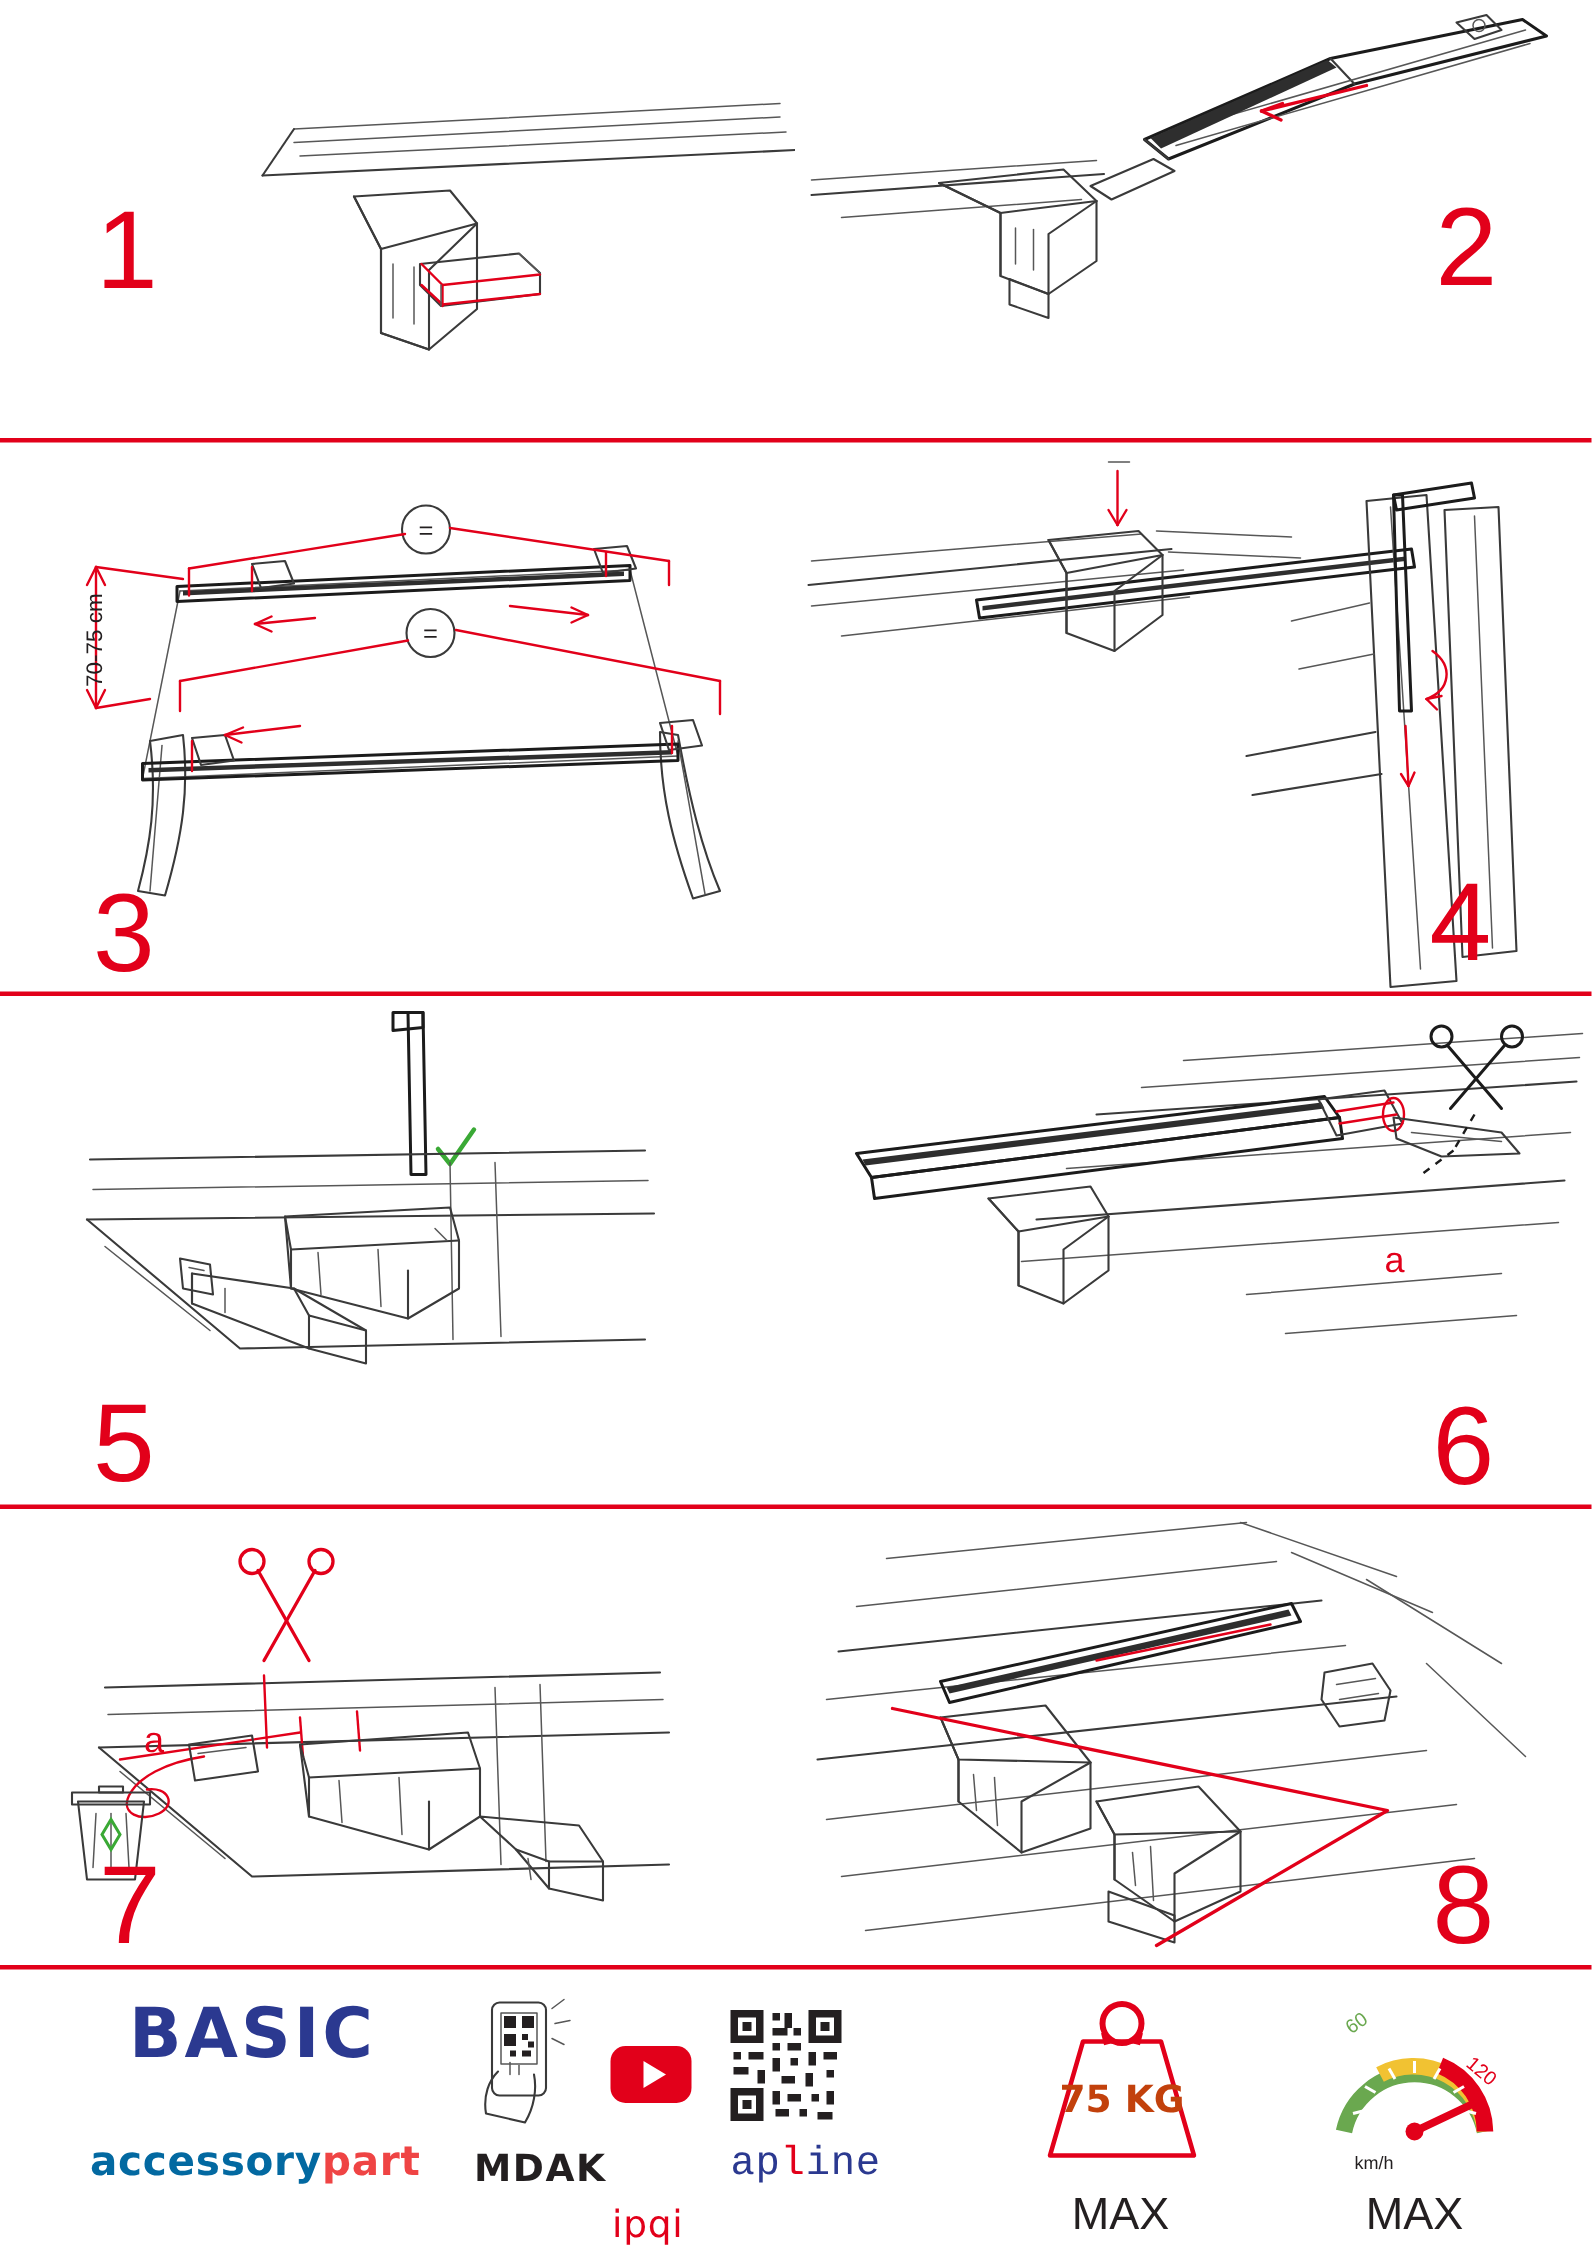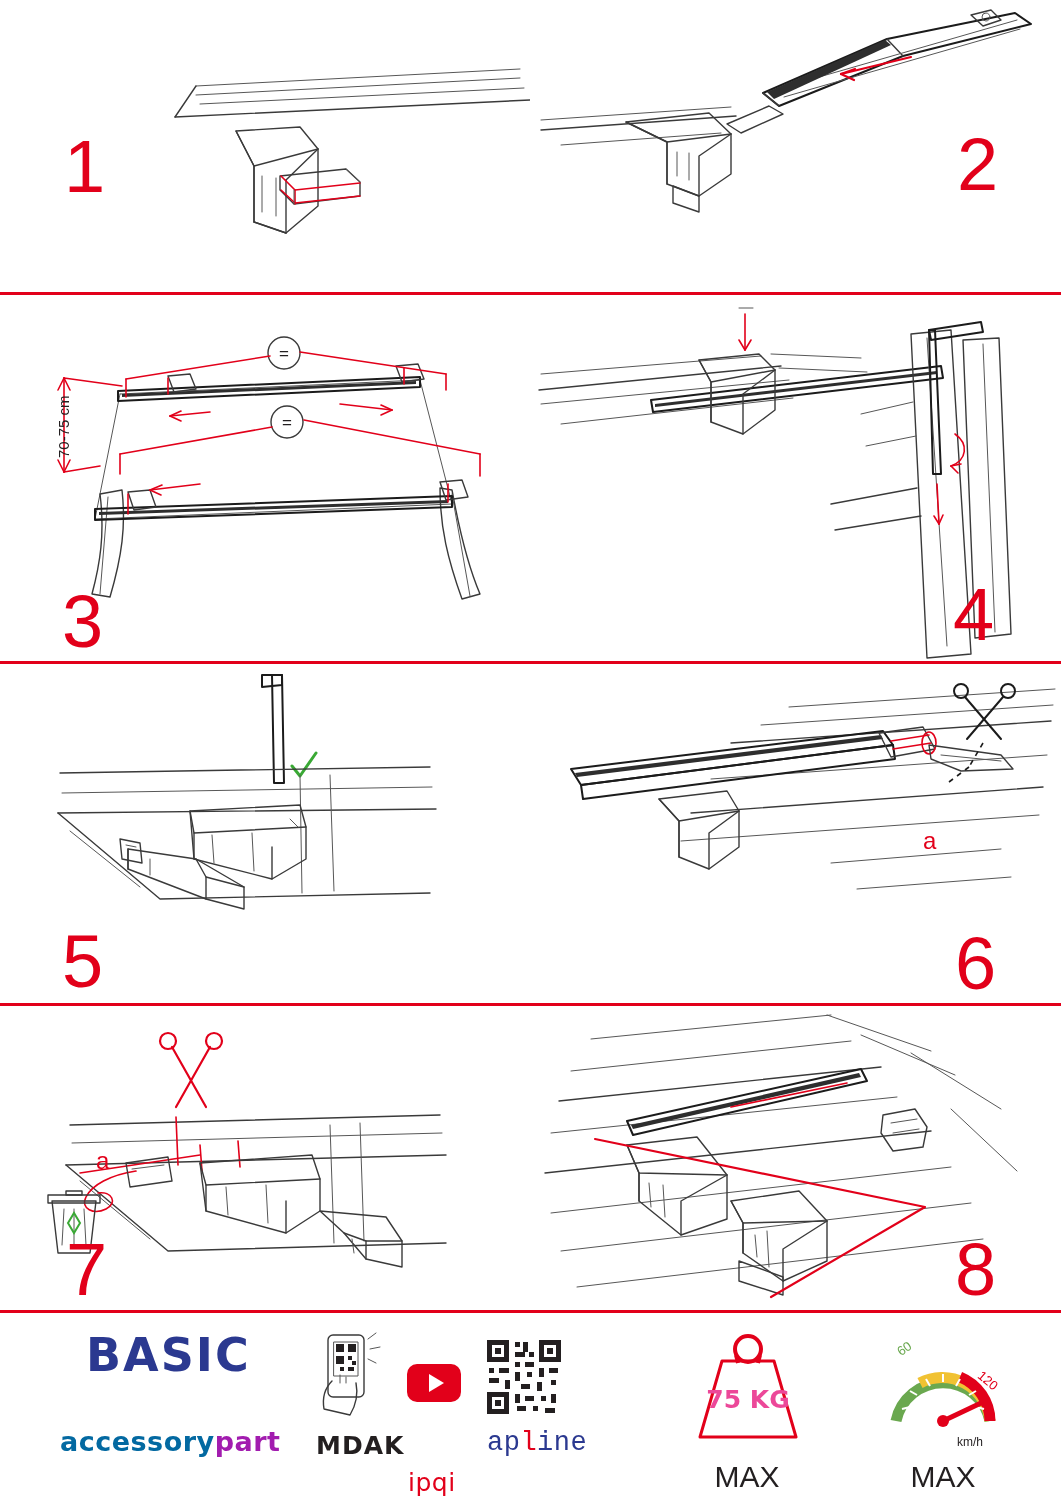--- a/index.html
+++ b/index.html
@@ -76,21 +76,21 @@
   .brand-accessory {
     position: absolute;
     left: 60px;
     top: 113px;
     font-family: "DejaVu Sans", sans-serif;
     font-size: 27px;
     font-weight: bold;
     letter-spacing: 0.5px;
   }
   .brand-accessory .a1 { color: #0369a1; }
-  .brand-accessory .a2 { color: #a21caf; }
+  .brand-accessory .a2 { color: #ef4444; }
 
   .lbl-mdak {
     position: absolute;
     left: 288px;
     top: 118px;
     font-family: "DejaVu Sans", sans-serif;
     font-size: 25px;
     font-weight: bold;
     color: #231f20;
     letter-spacing: 1px;
@@ -119,21 +119,21 @@
 
   .weight-text {
     position: absolute;
     left: 703px;
     top: 72px;
     width: 90px;
     text-align: center;
     font-family: "DejaVu Sans", sans-serif;
     font-size: 25px;
     font-weight: bold;
-    color: #ec4899;
+    color: #c2410c;
   }
   .max1 {
     position: absolute;
     left: 697px;
     top: 147px;
     width: 100px;
     text-align: center;
     font-family: "Liberation Sans", sans-serif;
     font-size: 30px;
     color: #231f20;
@@ -146,21 +146,21 @@
     text-align: center;
     font-family: "Liberation Sans", sans-serif;
     font-size: 30px;
     color: #231f20;
   }
   .kmh {
     position: absolute;
     left: 903px;
     top: 122px;
     width: 80px;
-    text-align: right;
+    text-align: left;
     font-family: "Liberation Sans", sans-serif;
     font-size: 12px;
     color: #231f20;
   }
   .gauge-60 {
     position: absolute; left: 897px; top: 28px;
     font-family: "Liberation Sans", sans-serif; font-size: 13px; color: #6aa84f;
     transform: rotate(-35deg);
   }
   .gauge-120 {

